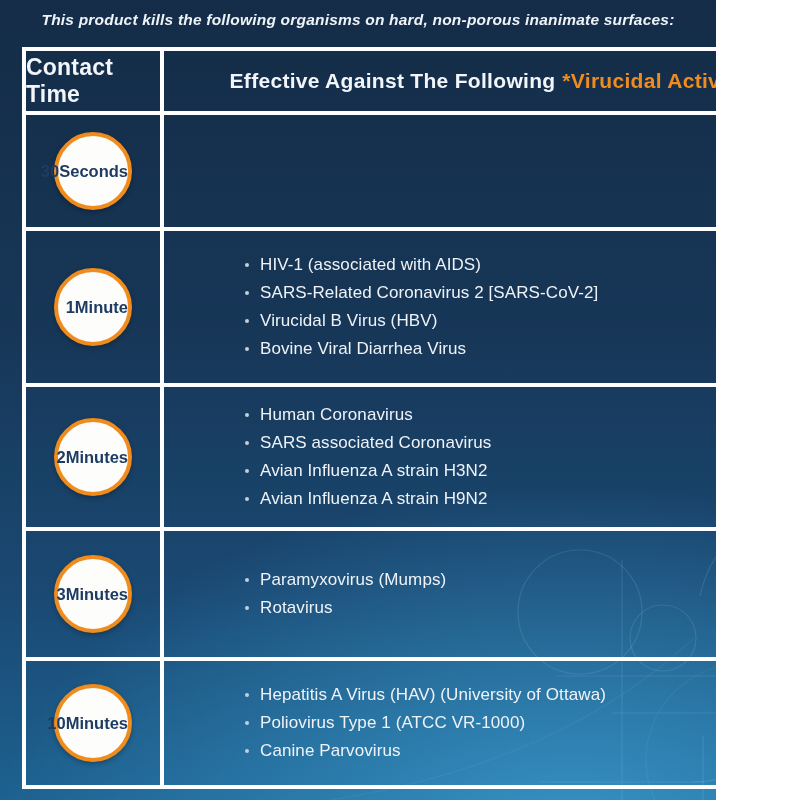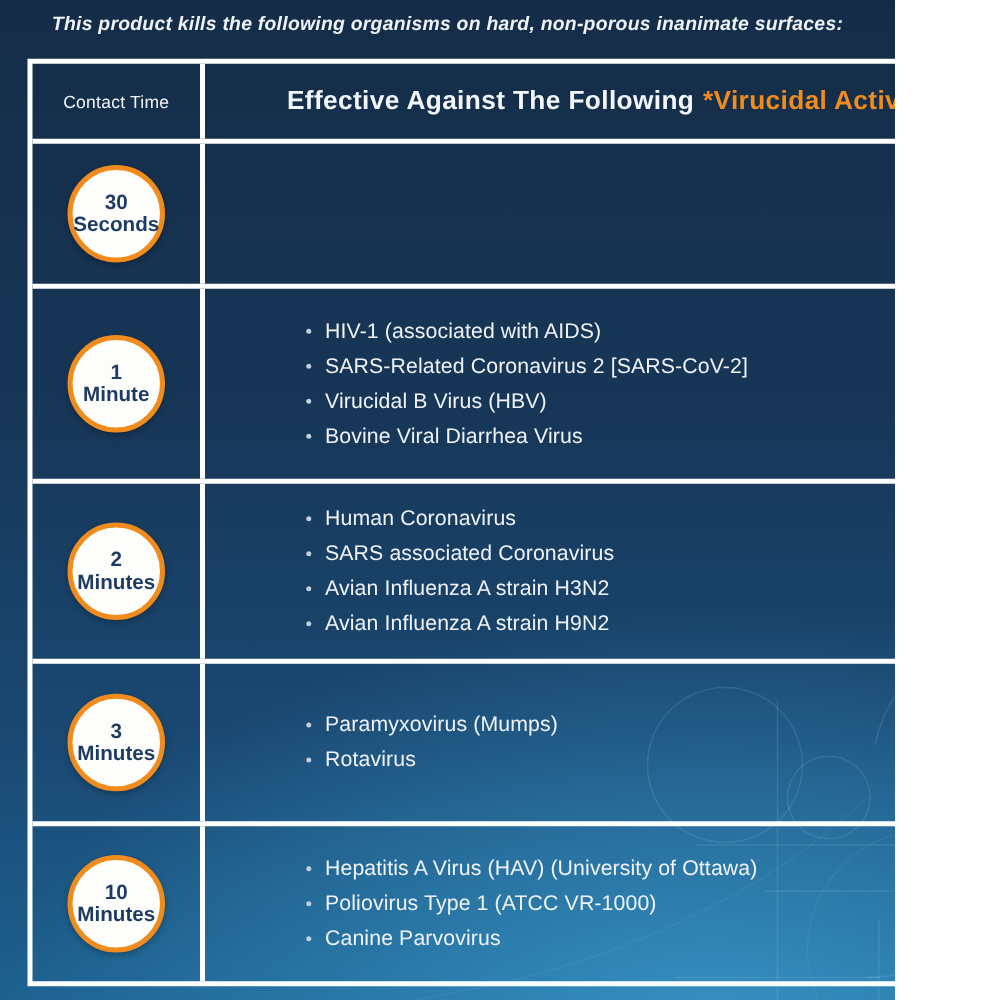--- a/index.html
+++ b/index.html
@@ -49,33 +49,33 @@
     border-right:4px solid var(--line);
     display:flex;align-items:center;justify-content:center;
     flex-shrink:0;
   }
   .list-cell{
     flex:1;box-sizing:border-box;
     display:flex;flex-direction:column;justify-content:center;
     padding-left:81px;
   }
   .header-cell.time-cell span{
-    font-size:14px;font-weight:400;color:#F2F6FA;letter-spacing:0.2px;text-align:center;
+    font-size:23px;font-weight:700;color:#F2F6FA;letter-spacing:0.2px;
   }
   .header-cell.list-cell{
     flex-direction:row;align-items:center;justify-content:center;
     padding-left:0;
   }
   .hdr-white{font-size:21px;font-weight:700;color:#F2F6FA;letter-spacing:0.3px;margin-left:36px;}
   .hdr-orange{font-size:21px;font-weight:700;color:var(--accent);letter-spacing:0.3px;margin-left:0.33em;}
   .badge{
     width:78px;height:78px;border-radius:50%;
     background:#FDFDFC;border:4px solid var(--accent);
     box-sizing:border-box;
-    display:flex;flex-direction:column;align-items:center;justify-content:center;
+    display:flex;flex-direction:row;align-items:center;justify-content:flex-end;
     box-shadow:0 2px 5px rgba(0,0,0,0.28);
     text-align:center;
   }
   .badge-value,.badge-unit{
     color:var(--navy);font-weight:700;font-size:16.5px;line-height:1.12;
   }
   ul.organism-list{margin:0;padding:0;list-style:none;}
   li.organism-item{
     display:flex;align-items:center;height:28px;
     font-size:17px;color:var(--list-text);letter-spacing:0.1px;

